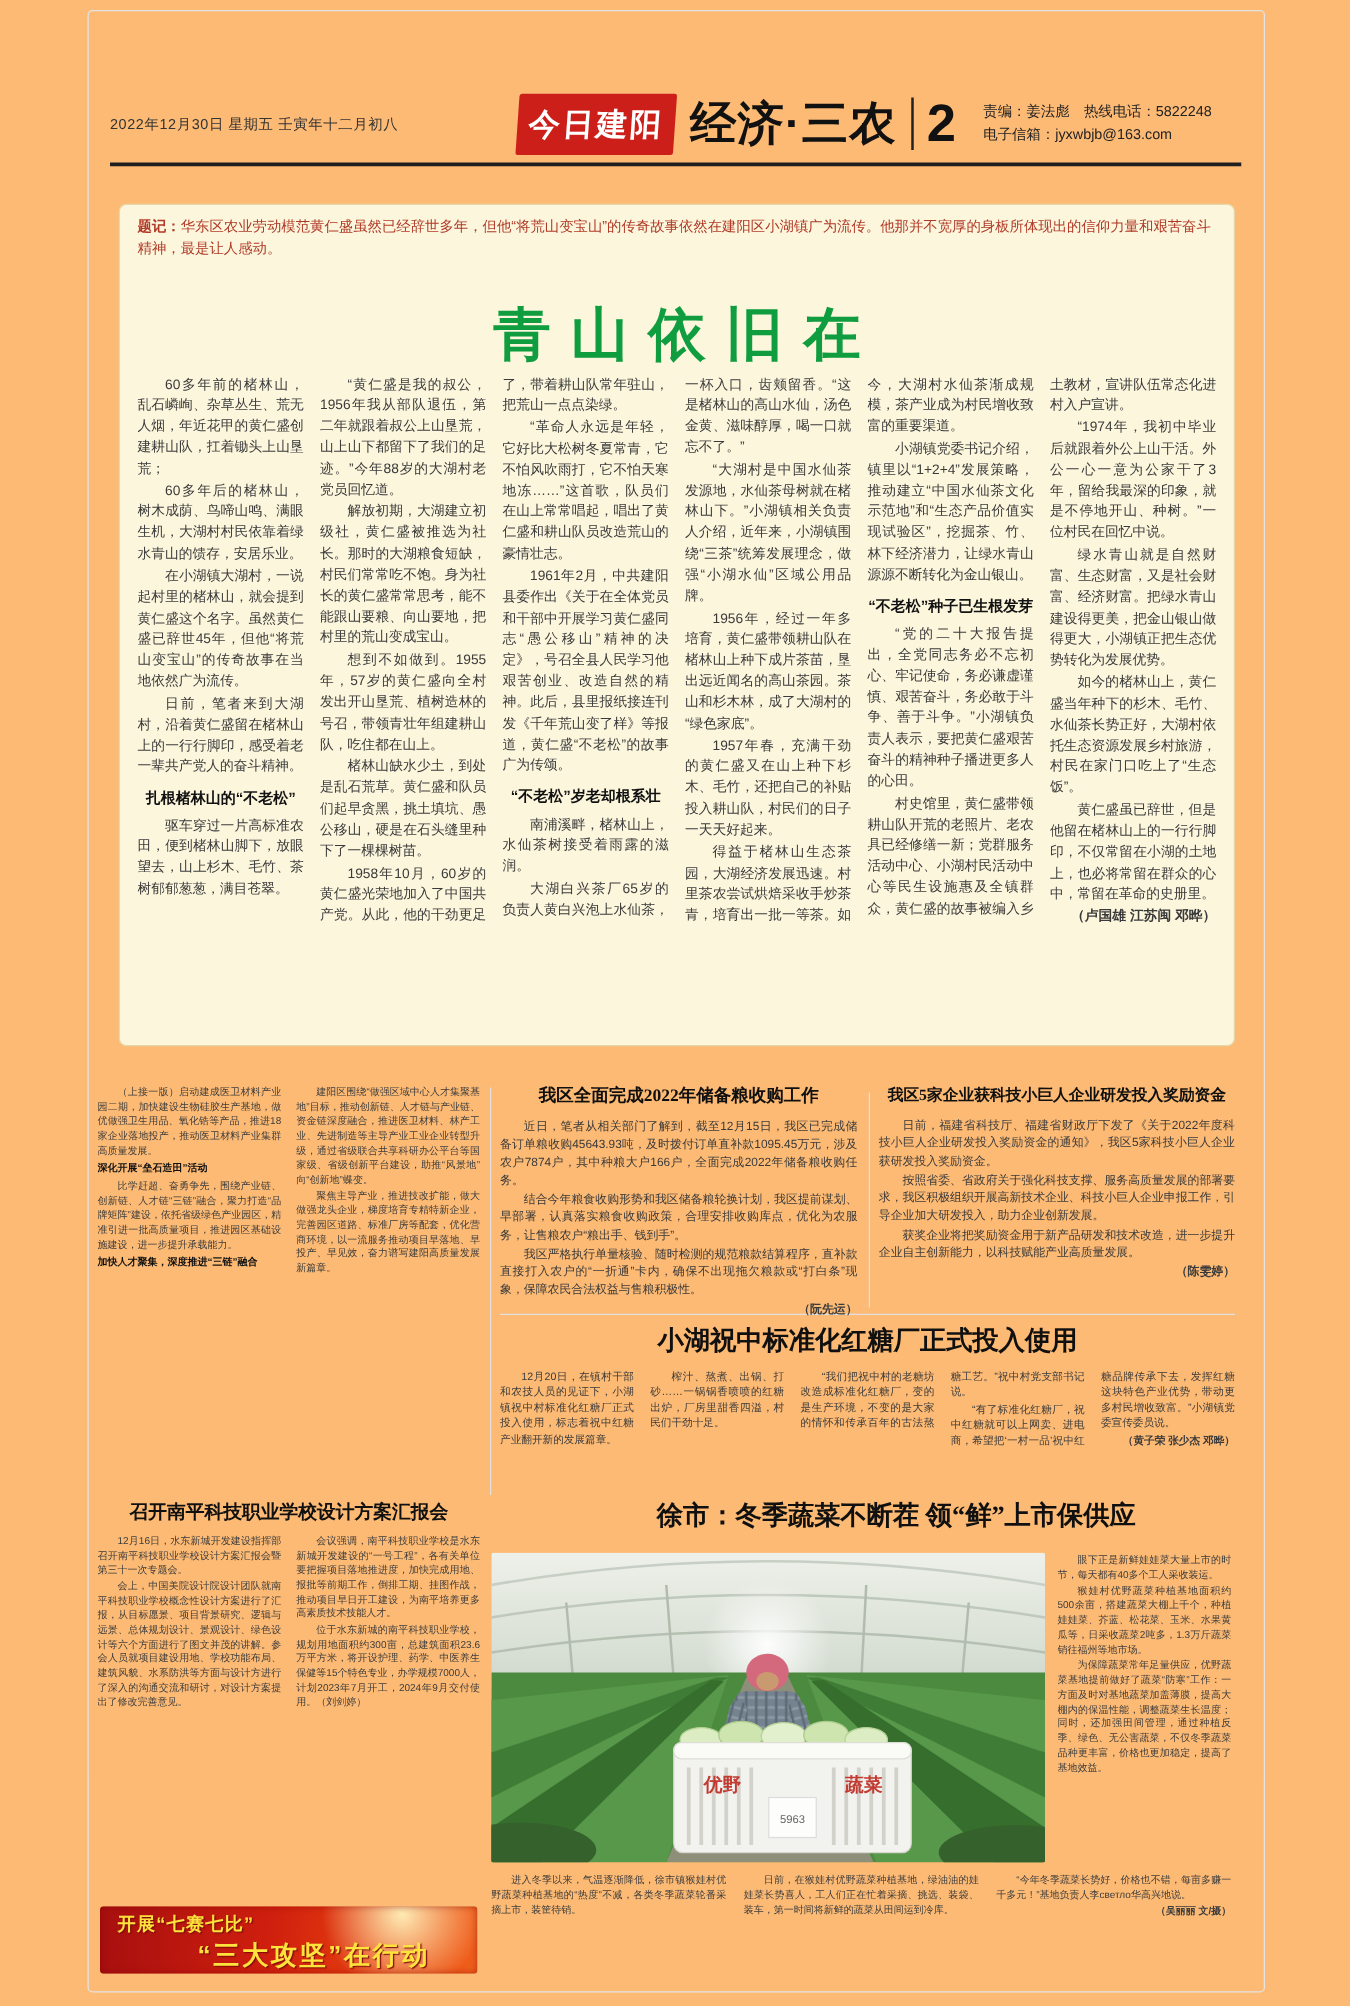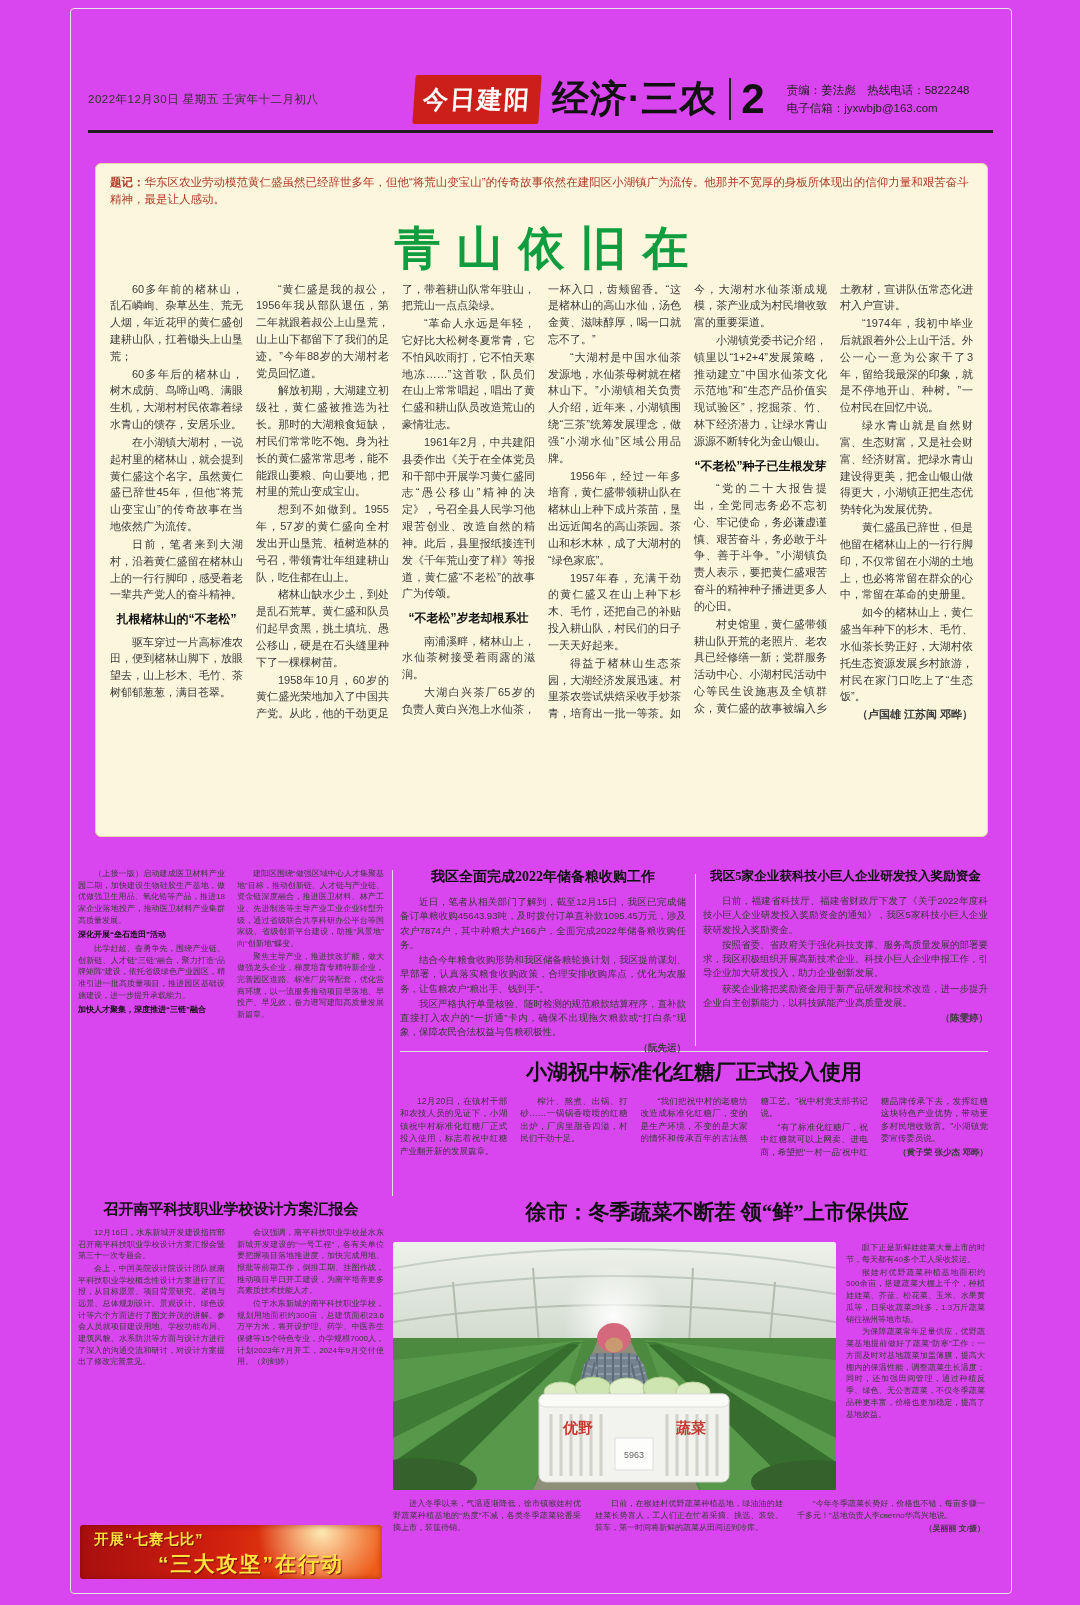--- a/index.html
+++ b/index.html
@@ -1,16 +1,16 @@
 <!DOCTYPE html>
 <html lang="zh"><head>
 <meta charset="utf-8">
 <style>
   html,body{margin:0;padding:0;background:#ffffff;}
-  .page{position:relative;width:1080px;height:1605px;background:#d946ef;overflow:hidden;
+  .page{position:relative;width:1080px;height:1605px;background:#fdba74;overflow:hidden;
         font-family:"Liberation Sans","DejaVu Sans",sans-serif;color:#333;}
   .frame{position:absolute;left:70px;top:8px;width:940px;height:1584px;
          border:1px solid #e4e4e4;border-radius:4px;}
   
   .hd{position:absolute;left:88px;top:68px;width:905px;height:62px;
       display:flex;align-items:center;border-bottom:3px solid #1f1f1f;}
   .hd-date{width:250px;font-size:11.5px;color:#333;letter-spacing:.5px;}
   .masthead{background:#cc1f1a;color:#fff;font-family:"Liberation Serif","DejaVu Serif",serif;
             font-weight:700;font-size:25px;padding:8px 9px;letter-spacing:2px;
             transform:skewX(-4deg);border-radius:2px;margin-left:76px;white-space:nowrap;}
@@ -18,21 +18,21 @@
                  font-family:"Liberation Sans","DejaVu Sans",sans-serif;letter-spacing:1px;}
   .hd-bar{width:2px;height:42px;background:#222;margin:0 10px 0 12px;}
   .pagenum{font-size:42px;font-weight:800;color:#111;}
   .hd-editor{margin-left:22px;font-size:11.5px;line-height:1.6;color:#222;white-space:nowrap;}
   
   .lead-box{position:absolute;left:95px;top:163px;width:893px;height:674px;
             background:#fcf6dd;border:1px solid #e6d8a6;border-radius:6px;box-sizing:border-box;
             padding:10px 14px;}
   .epigraph{font-size:11.5px;color:#b03a27;line-height:1.5;}
   .epigraph b{font-weight:700;}
-  .lead-title{margin-top:9px;text-align:center;font-family:"Liberation Serif","DejaVu Serif",serif;
+  .lead-title{margin-top:28px;text-align:center;font-family:"Liberation Serif","DejaVu Serif",serif;
               font-weight:800;font-size:46px;color:#0f9d3f;letter-spacing:16px;text-indent:16px;}
   .lead-cols{margin-top:1px;height:528px;column-count:6;column-gap:13px;
              font-size:11px;line-height:1.53;text-align:justify;overflow:hidden;color:#3a3a3a;}
   .para{text-indent:2em;margin:0 0 1px;}
   .byline{text-align:right;text-indent:0;font-weight:600;}
   .subhead{font-weight:700;text-align:center;font-size:12px;color:#111;margin:7px 0 5px;}
   
   .cont{position:absolute;left:78px;top:868px;width:306px;height:330px;column-count:2;column-gap:12px;
         font-size:8px;line-height:1.46;text-align:justify;color:#3c3c3c;overflow:hidden;}
   .cont .subhead{font-size:8px;text-align:left;margin:3px 0 2px;}
@@ -117,22 +117,22 @@
         <p class="para">“大湖村是中国水仙茶发源地，水仙茶母树就在楮林山下。”小湖镇相关负责人介绍，近年来，小湖镇围绕“三茶”统筹发展理念，做强“小湖水仙”区域公用品牌。</p>
         <p class="para">1956年，经过一年多培育，黄仁盛带领耕山队在楮林山上种下成片茶苗，垦出远近闻名的高山茶园。茶山和杉木林，成了大湖村的“绿色家底”。</p>
         <p class="para">1957年春，充满干劲的黄仁盛又在山上种下杉木、毛竹，还把自己的补贴投入耕山队，村民们的日子一天天好起来。</p>
         <p class="para">得益于楮林山生态茶园，大湖经济发展迅速。村里茶农尝试烘焙采收手炒茶青，培育出一批一等茶。如今，大湖村水仙茶渐成规模，茶产业成为村民增收致富的重要渠道。</p>
         <p class="para">小湖镇党委书记介绍，镇里以“1+2+4”发展策略，推动建立“中国水仙茶文化示范地”和“生态产品价值实现试验区”，挖掘茶、竹、林下经济潜力，让绿水青山源源不断转化为金山银山。</p>
         <div class="subhead">“不老松”种子已生根发芽</div>
         <p class="para">“党的二十大报告提出，全党同志务必不忘初心、牢记使命，务必谦虚谨慎、艰苦奋斗，务必敢于斗争、善于斗争。”小湖镇负责人表示，要把黄仁盛艰苦奋斗的精神种子播进更多人的心田。</p>
         <p class="para">村史馆里，黄仁盛带领耕山队开荒的老照片、老农具已经修缮一新；党群服务活动中心、小湖村民活动中心等民生设施惠及全镇群众，黄仁盛的故事被编入乡土教材，宣讲队伍常态化进村入户宣讲。</p>
         <p class="para">“1974年，我初中毕业后就跟着外公上山干活。外公一心一意为公家干了3年，留给我最深的印象，就是不停地开山、种树。”一位村民在回忆中说。</p>
         <p class="para">绿水青山就是自然财富、生态财富，又是社会财富、经济财富。把绿水青山建设得更美，把金山银山做得更大，小湖镇正把生态优势转化为发展优势。</p>
+        <p class="para">如今的楮林山上，黄仁盛当年种下的杉木、毛竹、水仙茶长势正好，大湖村依托生态资源发展乡村旅游，村民在家门口吃上了“生态饭”。</p>
         <p class="para">黄仁盛虽已辞世，但是他留在楮林山上的一行行脚印，不仅常留在小湖的土地上，也必将常留在群众的心中，常留在革命的史册里。</p>
-        <p class="para">如今的楮林山上，黄仁盛当年种下的杉木、毛竹、水仙茶长势正好，大湖村依托生态资源发展乡村旅游，村民在家门口吃上了“生态饭”。</p>
         <p class="para byline">（卢国雄 江苏闽 邓晔）</p>
       </div>
   </div>
 
   <div class="cont">
       <p class="para">（上接一版）启动建成医卫材料产业园二期，加快建设生物硅胶生产基地，做优做强卫生用品、氧化锆等产品，推进18家企业落地投产，推动医卫材料产业集群高质量发展。</p>
       <div class="subhead">深化开展“垒石造田”活动</div>
       <p class="para">比学赶超、奋勇争先，围绕产业链、创新链、人才链“三链”融合，聚力打造“品牌矩阵”建设，依托省级绿色产业园区，精准引进一批高质量项目，推进园区基础设施建设，进一步提升承载能力。</p>
       <div class="subhead">加快人才聚集，深度推进“三链”融合</div>
       <p class="para">建阳区围绕“做强区域中心人才集聚基地”目标，推动创新链、人才链与产业链、资金链深度融合，推进医卫材料、林产工业、先进制造等主导产业工业企业转型升级，通过省级联合共享科研办公平台等国家级、省级创新平台建设，助推“风景地”向“创新地”蝶变。</p>

